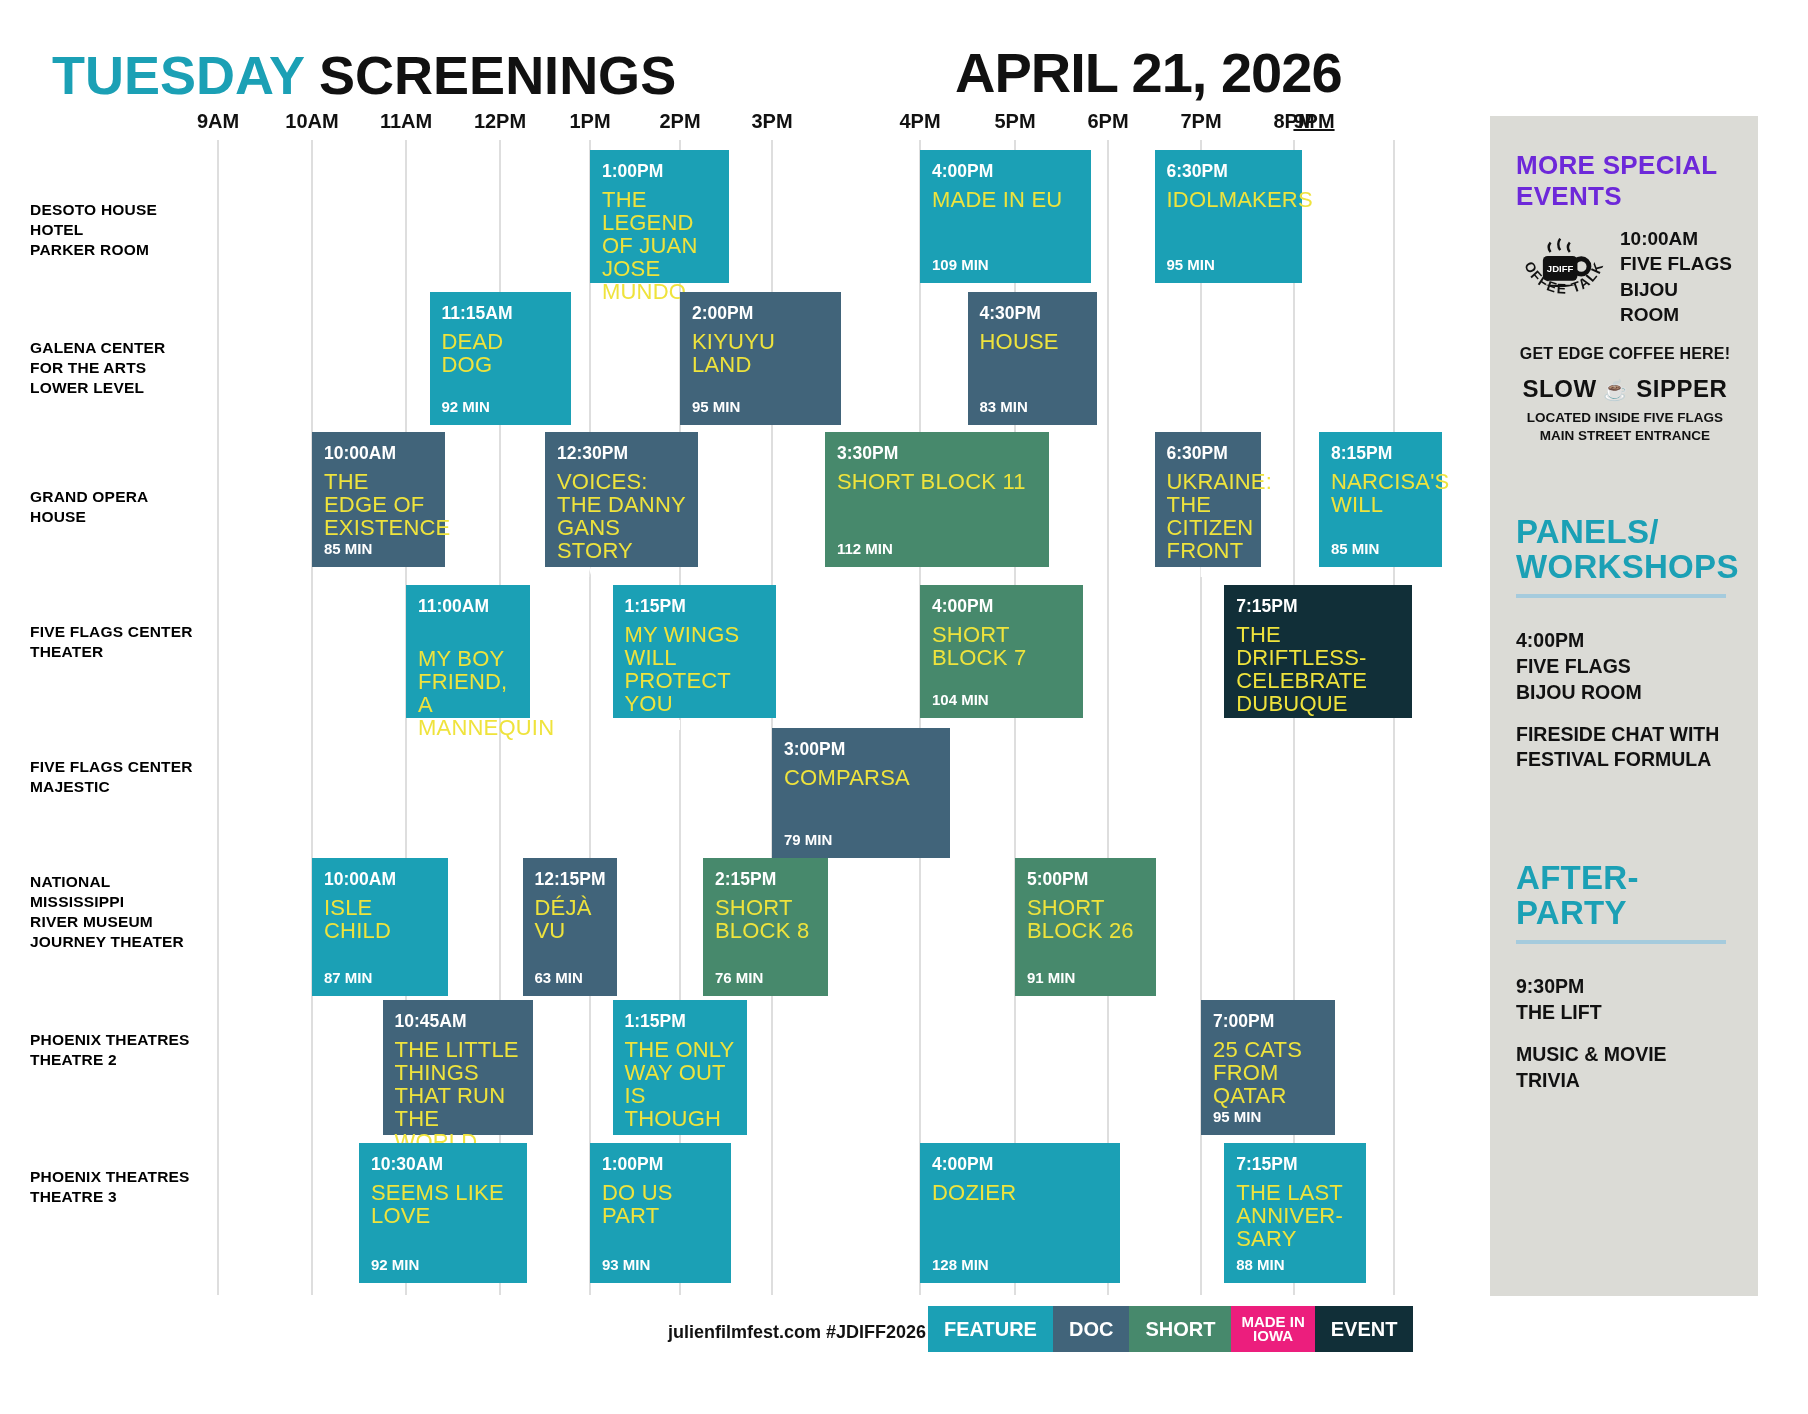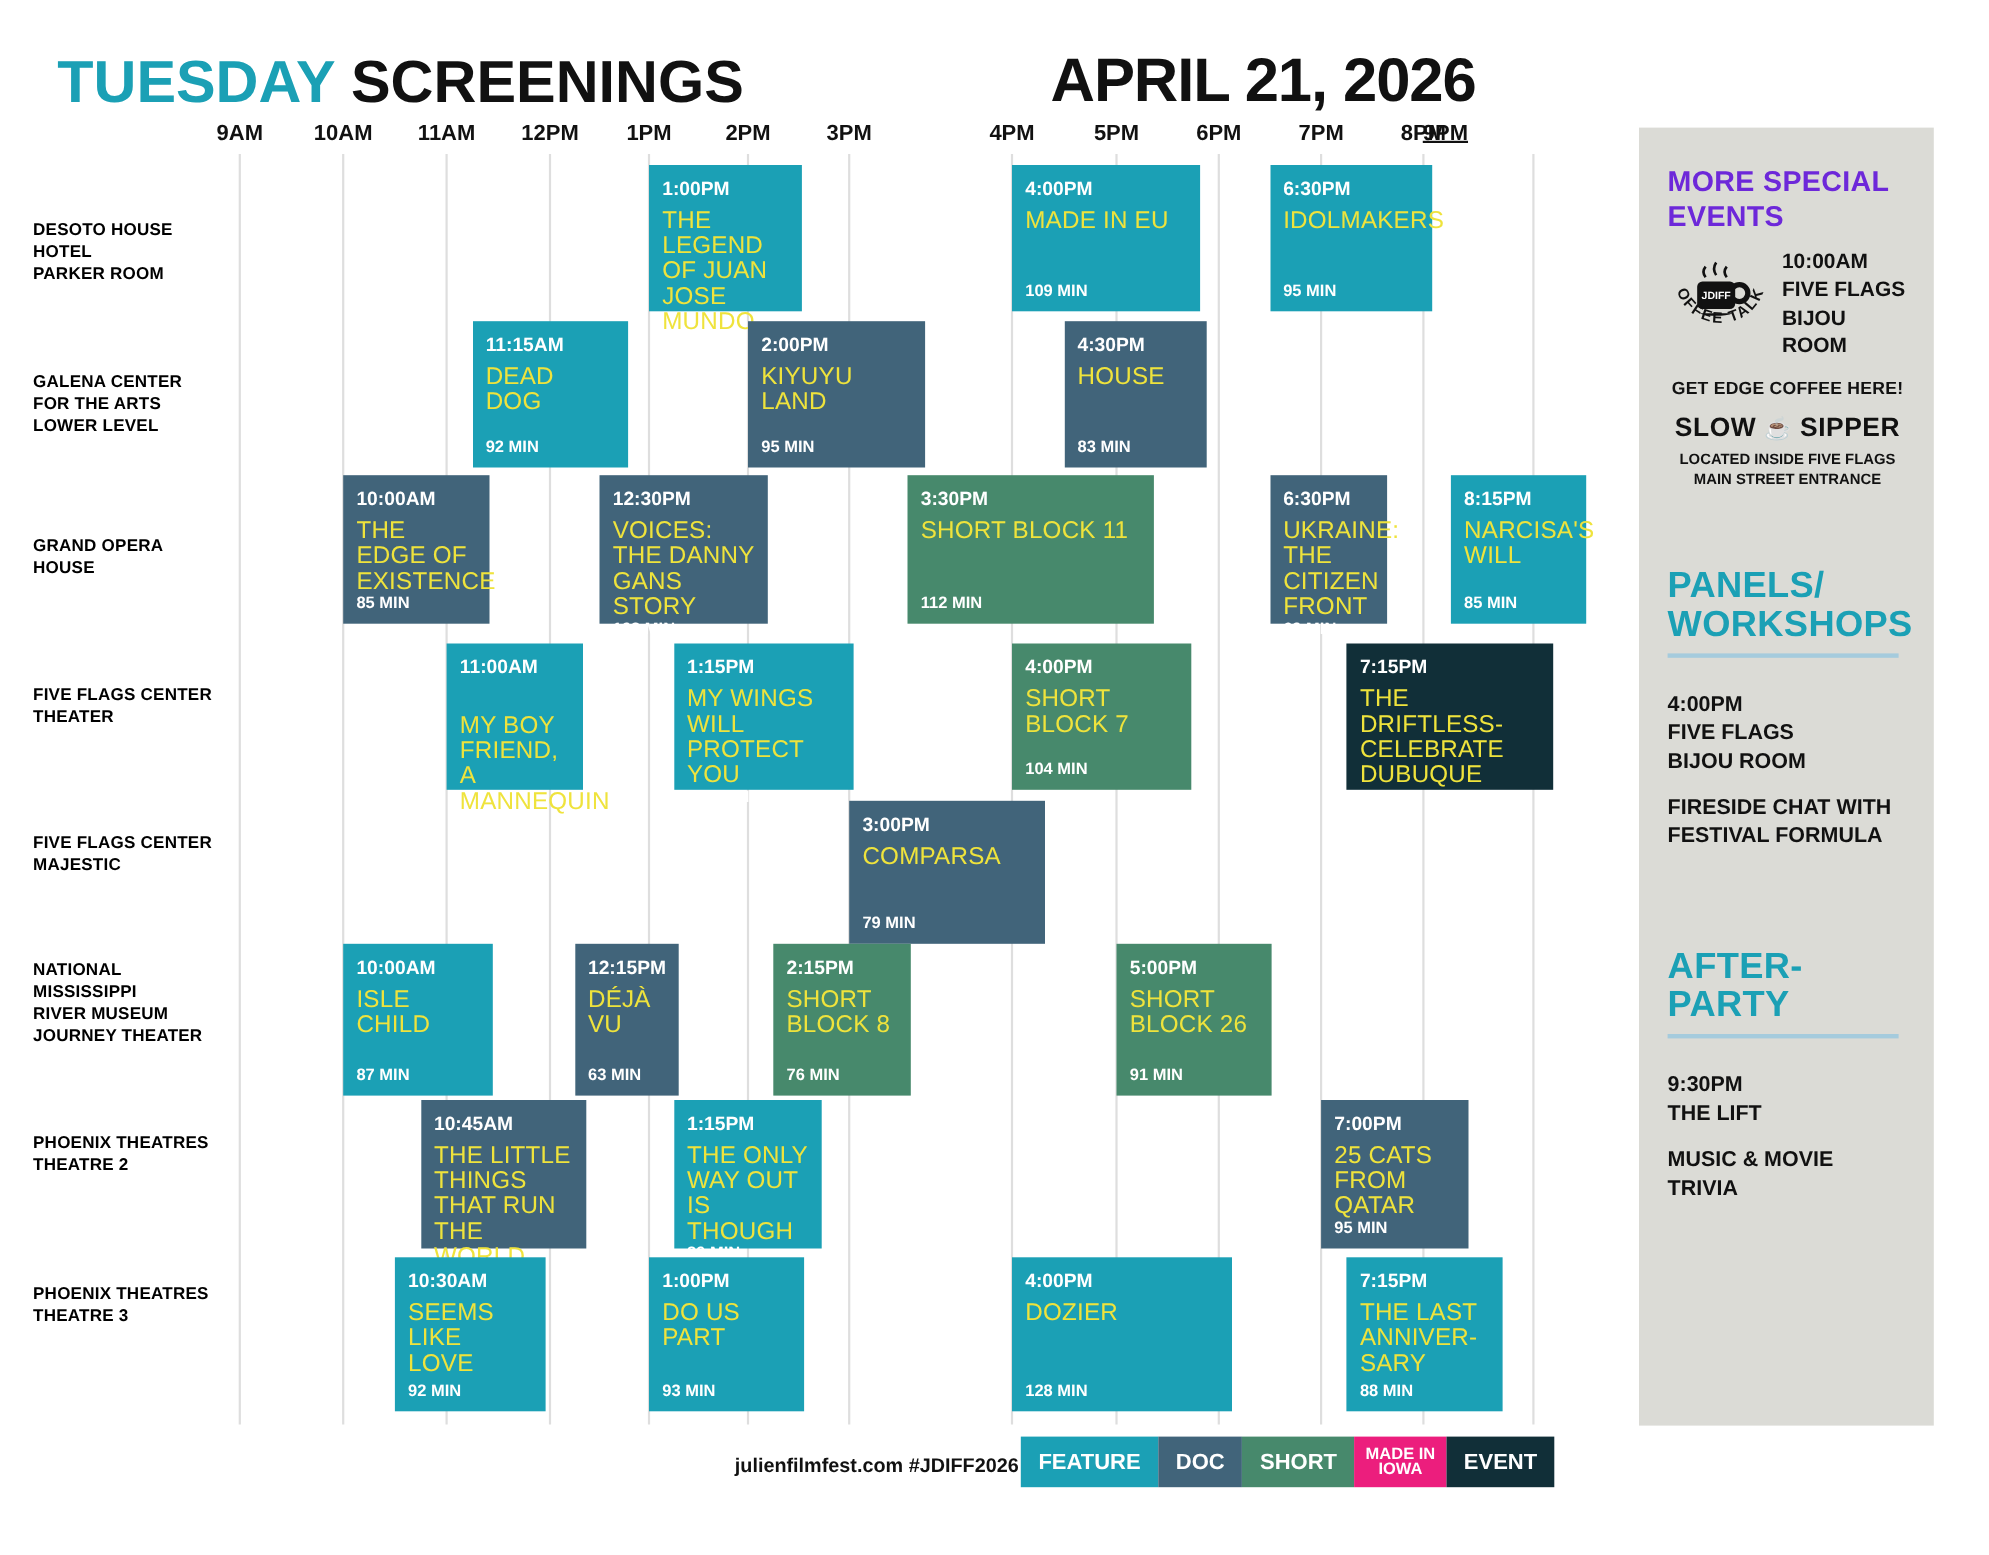--- a/index.html
+++ b/index.html
@@ -243,21 +243,21 @@
     </div>
     <div class="evt doc" style="left: 1201px; top: 1000px; width: 134px; height: 135px;">
       <div class="t">7:00PM</div>
       <div class="ttl">25 CATS FROM QATAR</div>
       <div class="d">95 MIN</div>
     </div>
     <div class="venue" style="top: 1167px;">
       <div>PHOENIX THEATRES</div>
       <div>THEATRE 3</div>
     </div>
-    <div class="evt feature" style="left: 359px; top: 1143px; width: 137px; height: 140px;">
+    <div class="evt feature" style="left: 359px; top: 1143px; width: 168px; height: 140px;">
       <div class="t">10:30AM</div>
       <div class="ttl">SEEMS LIKE LOVE</div>
       <div class="d">92 MIN</div>
     </div>
     <div class="evt feature" style="left: 590px; top: 1143px; width: 140.6px; height: 140px;">
       <div class="t">1:00PM</div>
       <div class="ttl">DO US PART</div>
       <div class="d">93 MIN</div>
     </div>
     <div class="evt feature" style="left: 920px; top: 1143px; width: 200.4px; height: 140px;">

